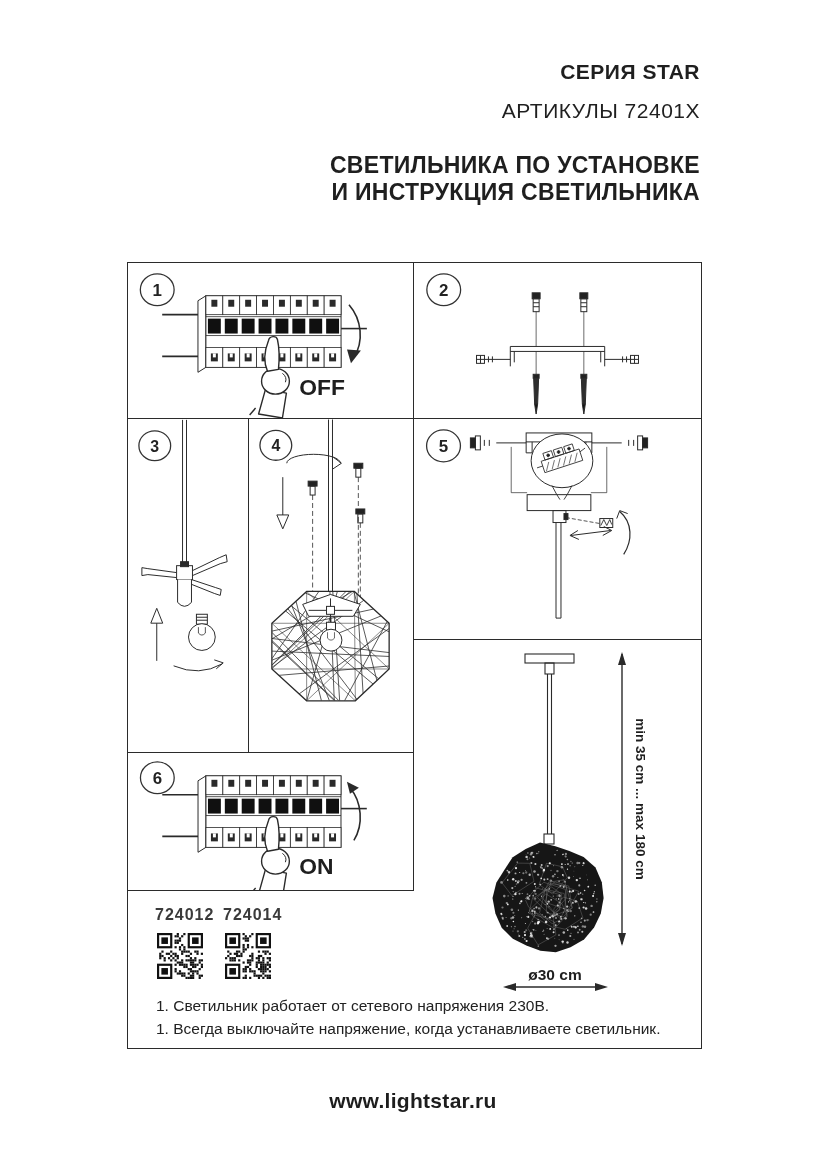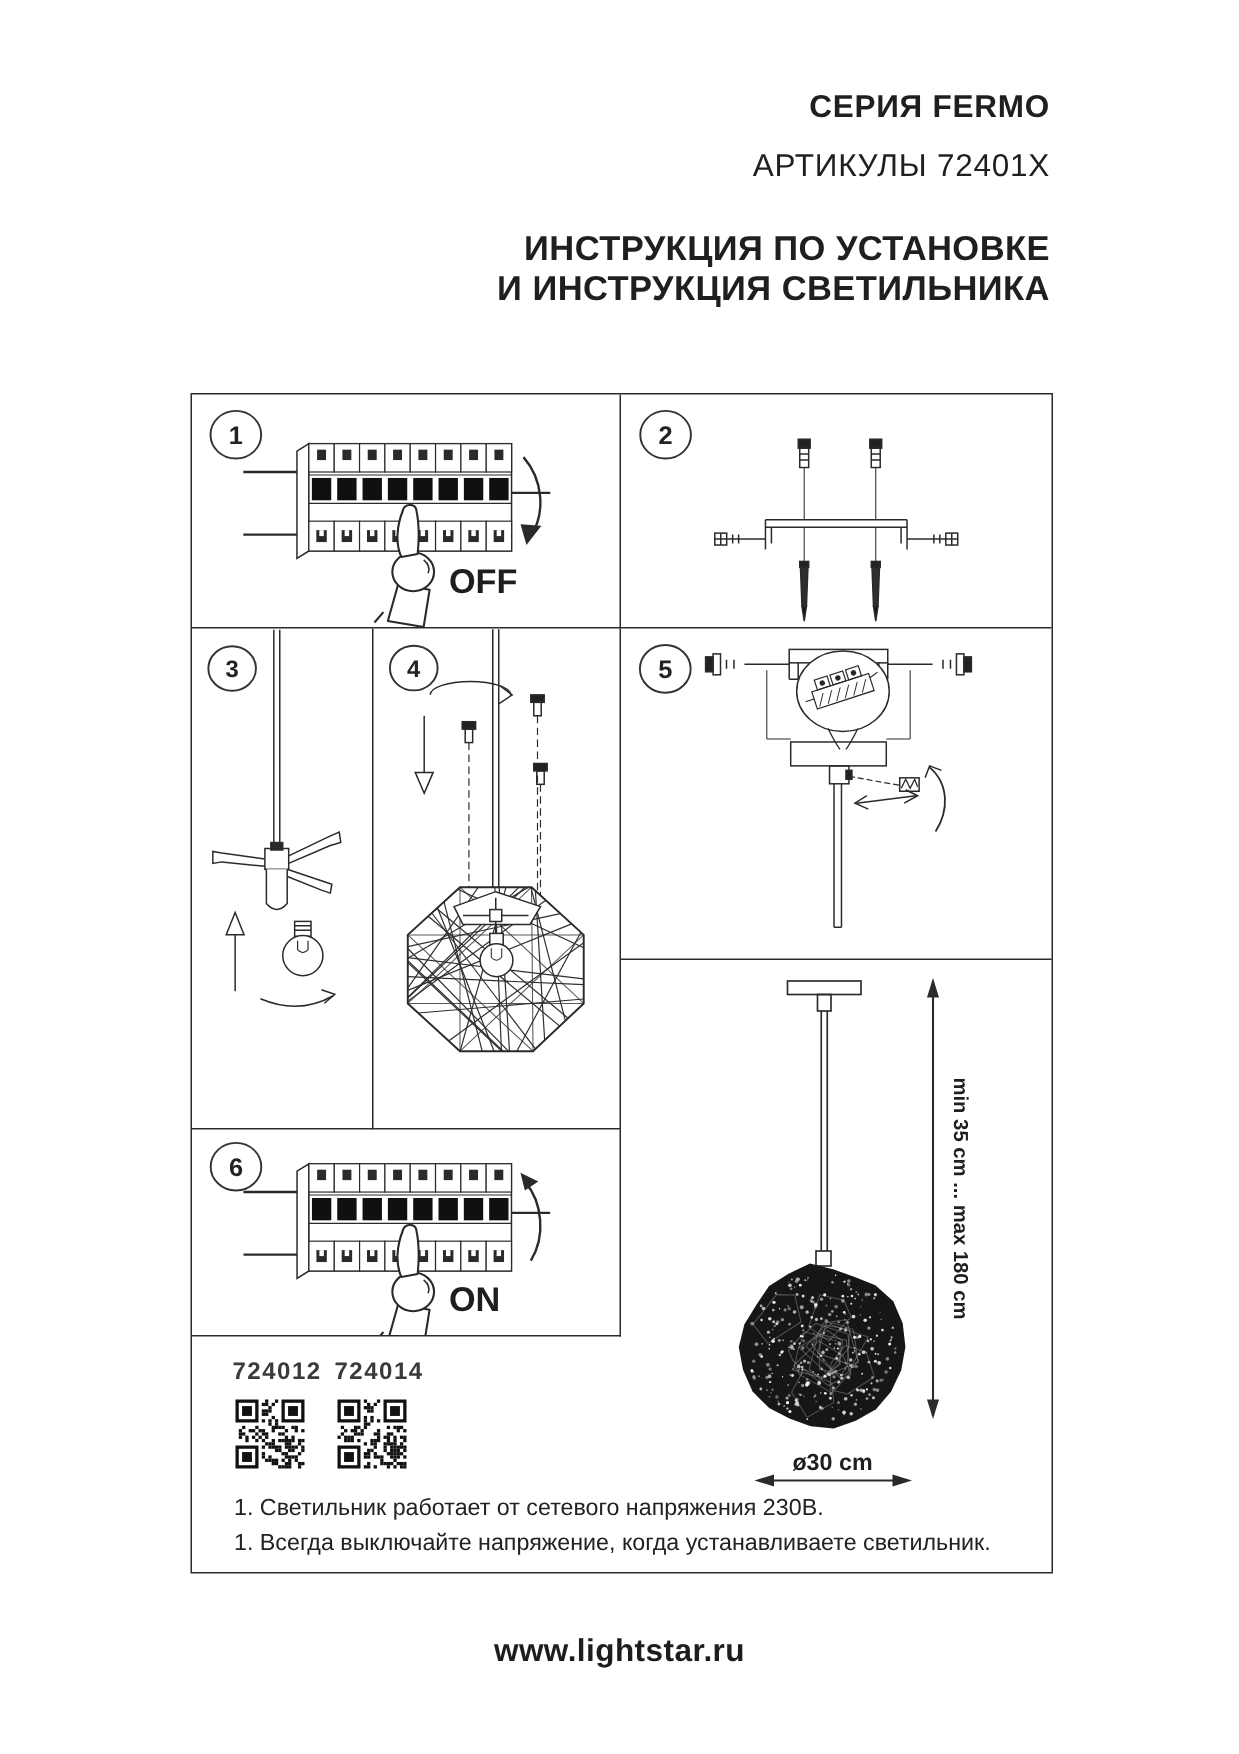--- a/index.html
+++ b/index.html
@@ -43,24 +43,24 @@
         font-weight:700;font-size:21px;letter-spacing:.3px;color:#1d1d1d;}
   text{font-family:"Liberation Sans",sans-serif;}
 </style>
 </head>
 <body>
 
 <div class="sheet">
 
 
   <div class="header-text">
-    <div class="series">СЕРИЯ FERMO</div>
+    <div class="series">СЕРИЯ STAR</div>
     <div class="articles">АРТИКУЛЫ 72401X</div>
     <div class="doc-title">
-      <span>ИНСТРУКЦИЯ ПО УСТАНОВКЕ</span><br>
+      <span>СВЕТИЛЬНИКА ПО УСТАНОВКЕ</span><br>
       <span>И ИНСТРУКЦИЯ СВЕТИЛЬНИКА</span>
     </div>
   </div>
 
   <div class="grid">
 
     <section class="cell c1">
       <svg viewBox="0 0 286 156">
         <ellipse cx="29" cy="27" rx="17" ry="16" fill="#fff" stroke="#333" stroke-width="1.3"></ellipse>
         <text x="29" y="33" text-anchor="middle" font-size="17" font-weight="bold" fill="#222">1</text>

